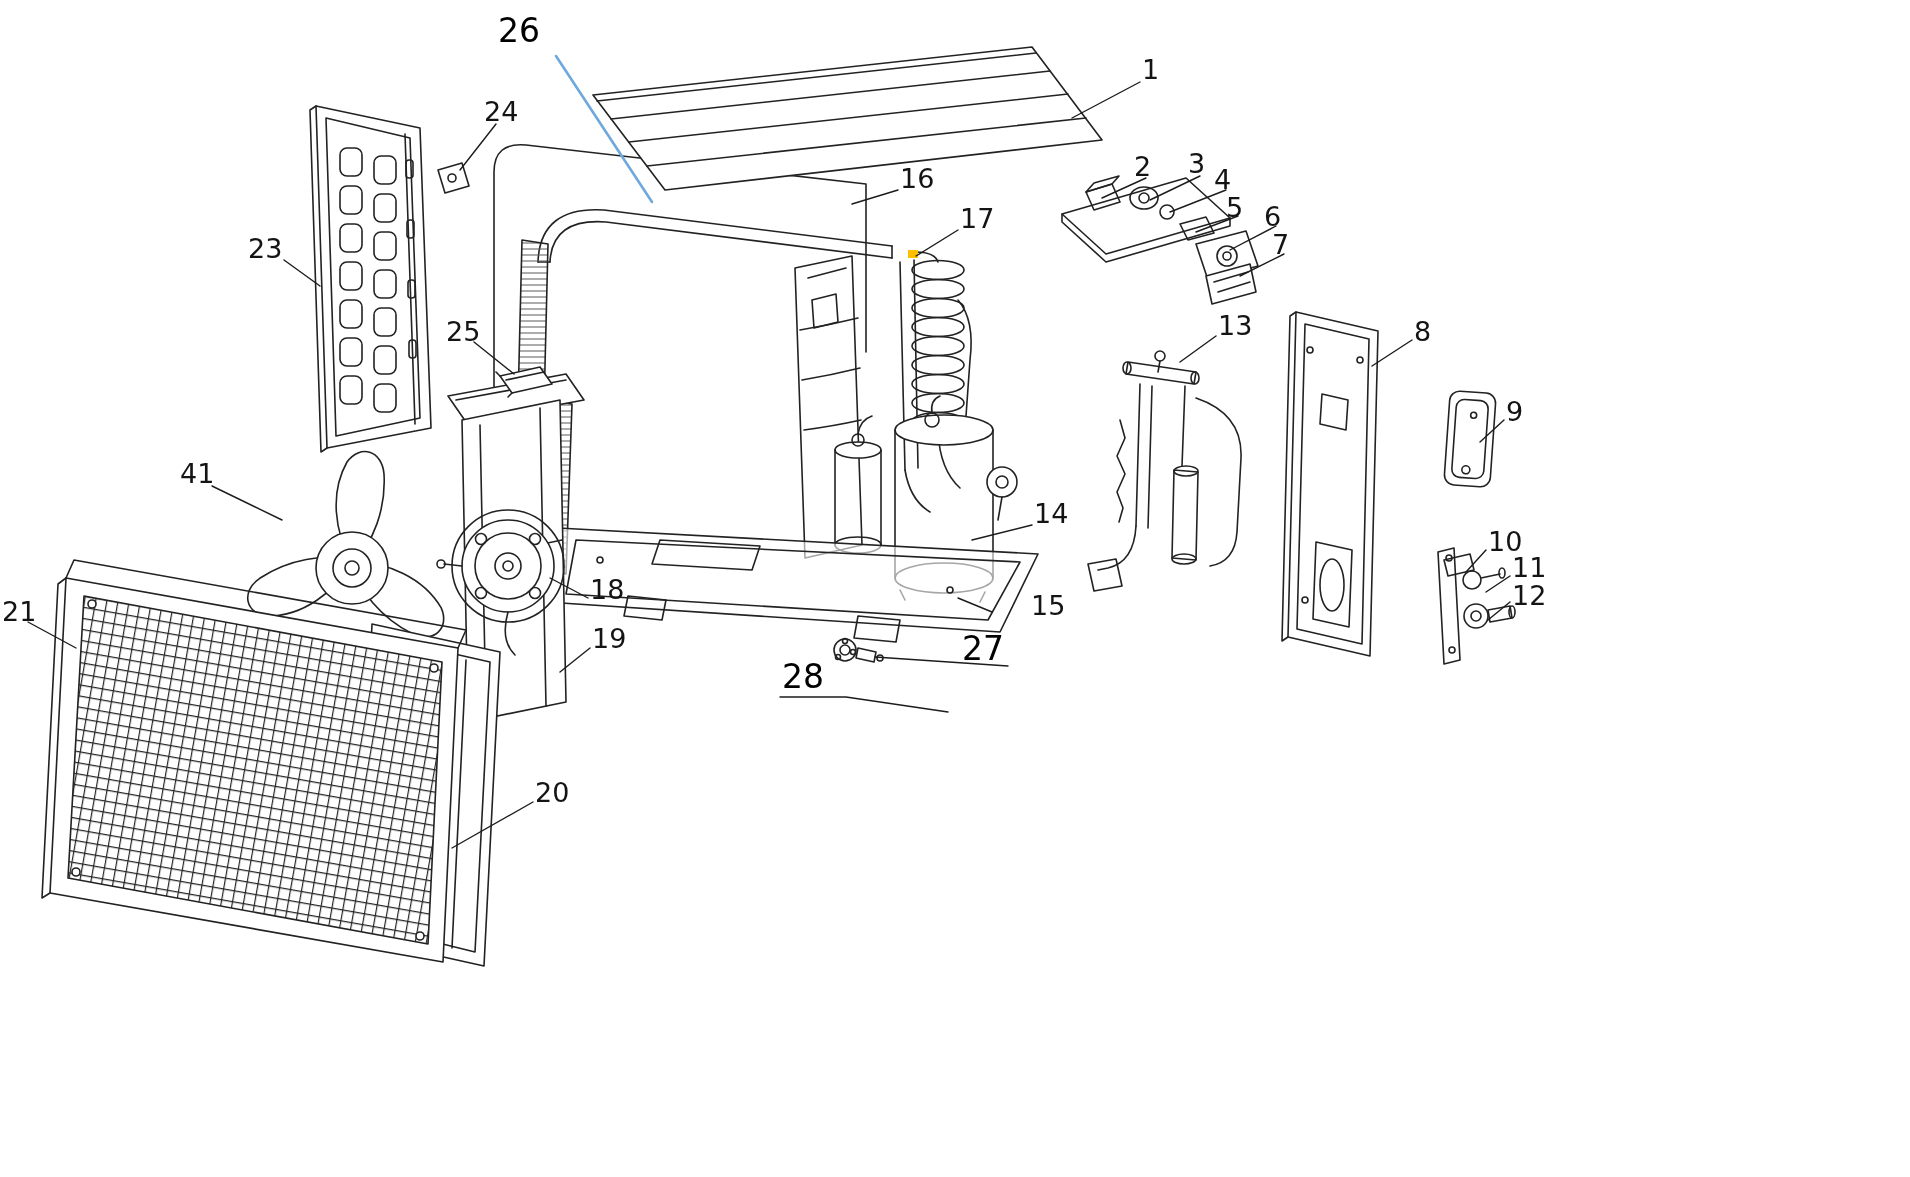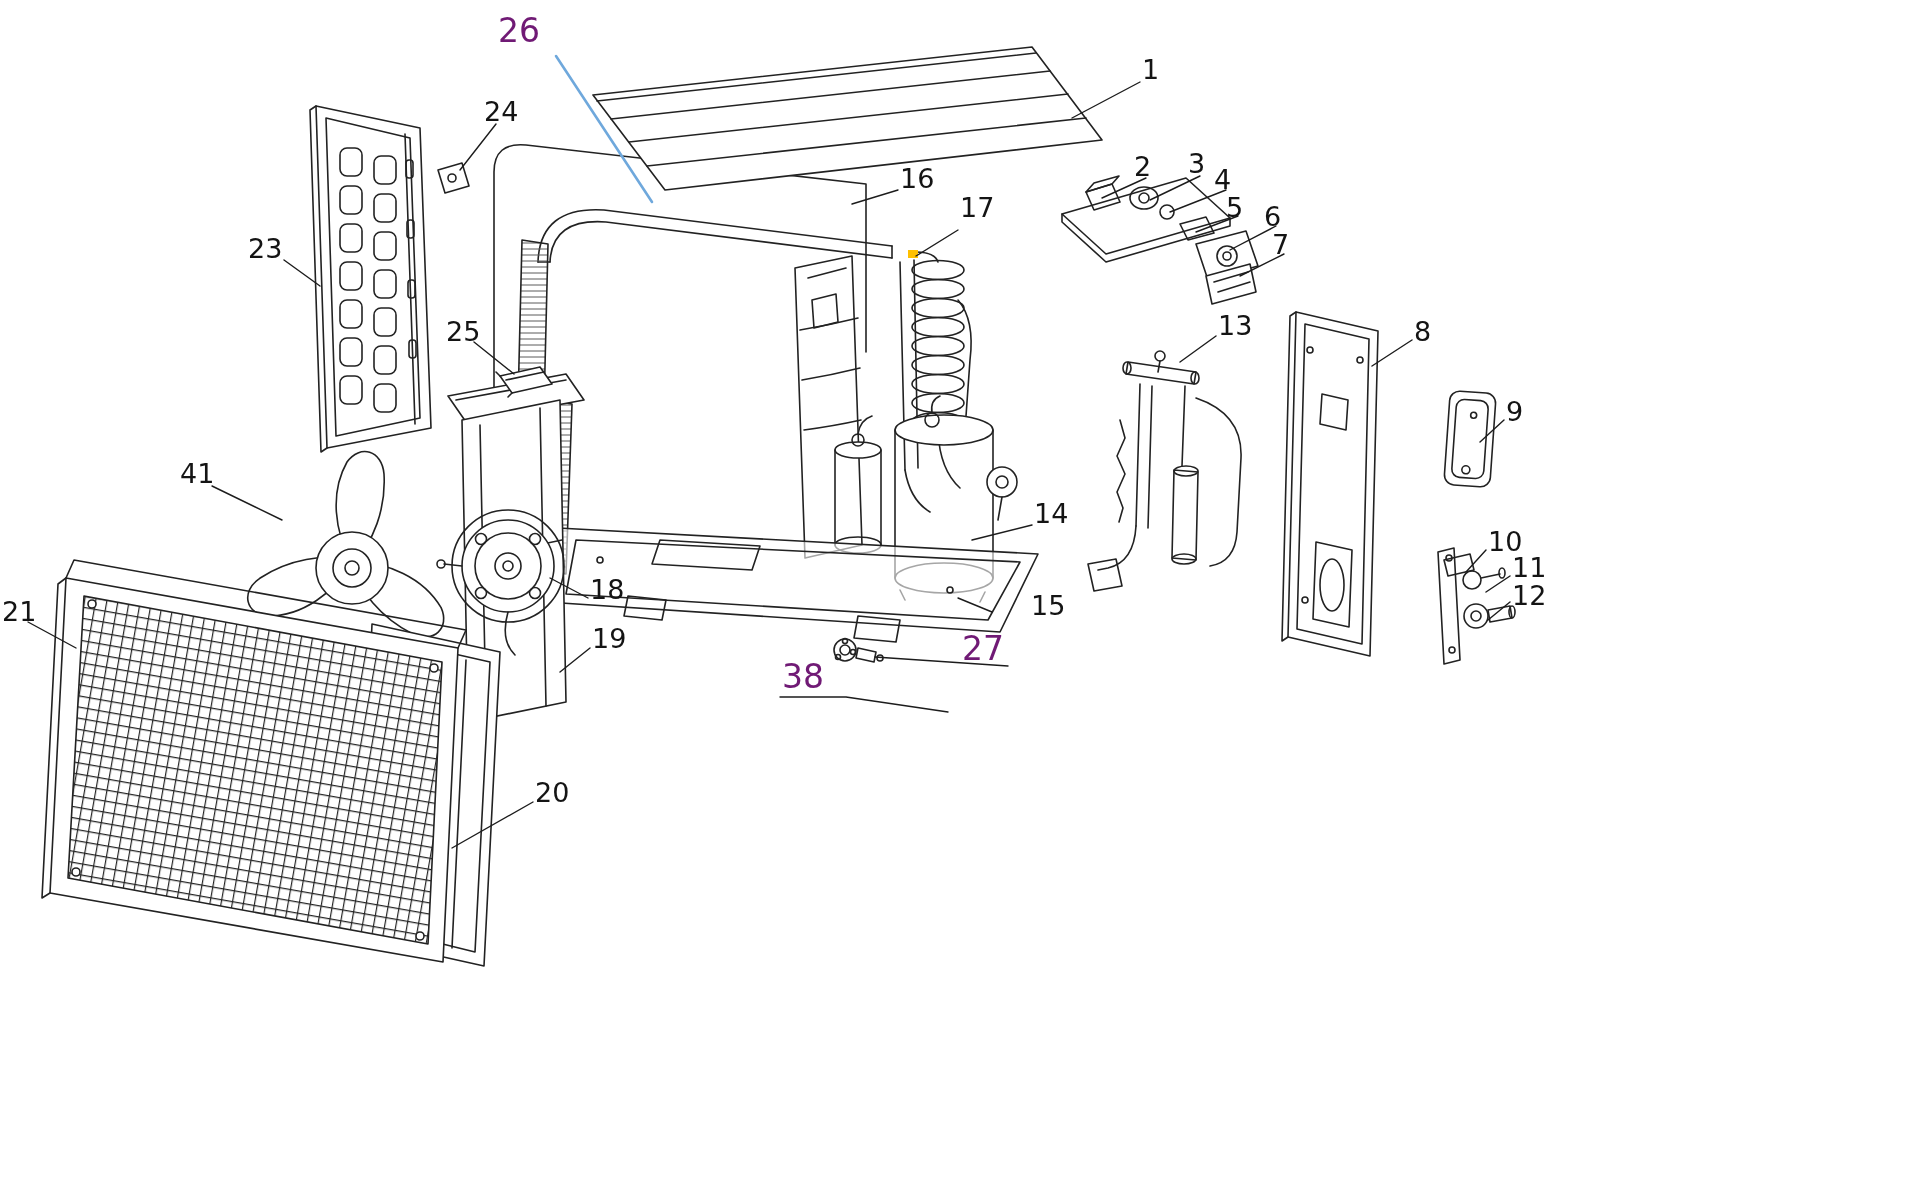--- a/index.html
+++ b/index.html
@@ -1,21 +1,21 @@
 <!DOCTYPE html>
 <html><head>
 <meta charset="utf-8">
 <style>
   html,body{margin:0;padding:0;background:#fff;}
   .stage{position:relative;width:1910px;height:1177px;background:#ffffff;overflow:hidden;
          font-family:"DejaVu Sans",sans-serif;}
   .stage svg{position:absolute;left:0;top:0;}
   .lbl{position:absolute;font:27px "DejaVu Sans",sans-serif;color:#141414;line-height:1;
        white-space:nowrap;user-select:none;}
-  .lbl.big{font-size:33px;color:#701a75;}
+  .lbl.big{font-size:33px;color:#000000;}
 </style>
 </head>
 <body>
 
 <div class="stage">
 
 <svg width="1910" height="1177" viewBox="0 0 1910 1177">
   <defs>
     <pattern id="pat-grille" width="11" height="11" patternUnits="userSpaceOnUse" patternTransform="rotate(10)">
       <path d="M0 0H11M0 0V11" stroke="#232323" stroke-width="2.4" fill="none"></path>
@@ -282,26 +282,26 @@
 <span class="lbl" style="left:1272px;top:231px">7</span>
 <span class="lbl" style="left:1414px;top:318px">8</span>
 <span class="lbl" style="left:1506px;top:398px">9</span>
 <span class="lbl" style="left:1488px;top:528px">10</span>
 <span class="lbl" style="left:1512px;top:554px">11</span>
 <span class="lbl" style="left:1512px;top:582px">12</span>
 <span class="lbl" style="left:1218px;top:312px">13</span>
 <span class="lbl" style="left:1034px;top:500px">14</span>
 <span class="lbl" style="left:1031px;top:592px">15</span>
 <span class="lbl" style="left:900px;top:165px">16</span>
-<span class="lbl" style="left:960px;top:194px">17</span>
+<span class="lbl" style="left:960px;top:205px">17</span>
 <span class="lbl" style="left:590px;top:576px">18</span>
 <span class="lbl" style="left:592px;top:625px">19</span>
 <span class="lbl" style="left:535px;top:779px">20</span>
 <span class="lbl" style="left:2px;top:598px">21</span>
 <span class="lbl" style="left:180px;top:460px">41</span>
 <span class="lbl" style="left:248px;top:235px">23</span>
 <span class="lbl" style="left:484px;top:98px">24</span>
 <span class="lbl" style="left:446px;top:318px">25</span>
 <span class="lbl big" style="left:498px;top:14px">26</span>
 <span class="lbl big" style="left:962px;top:632px">27</span>
-<span class="lbl big" style="left:782px;top:660px">38</span>
+<span class="lbl big" style="left:782px;top:660px">28</span>
 
 </div>
 
 </body></html>

